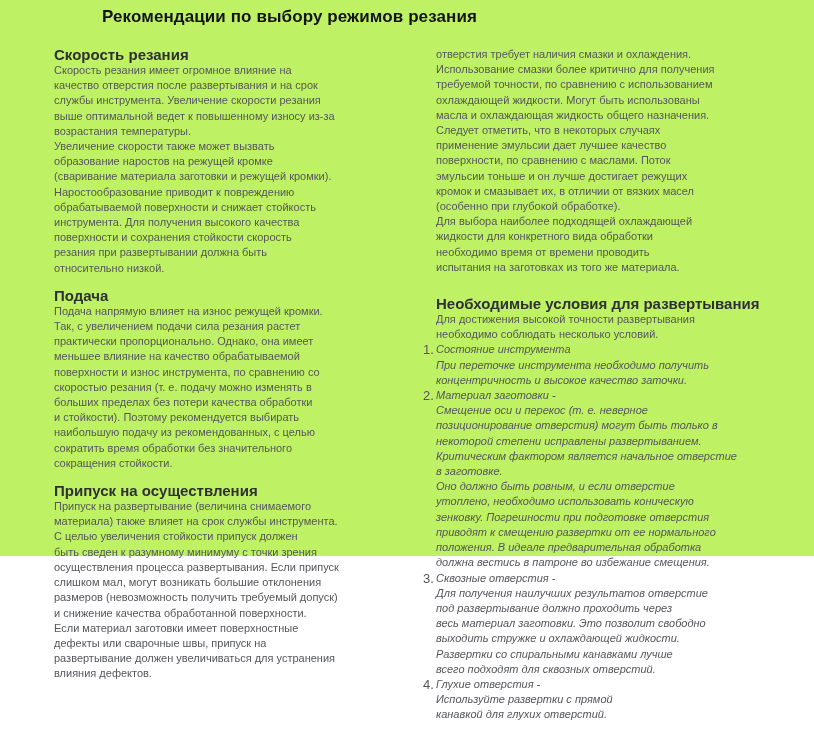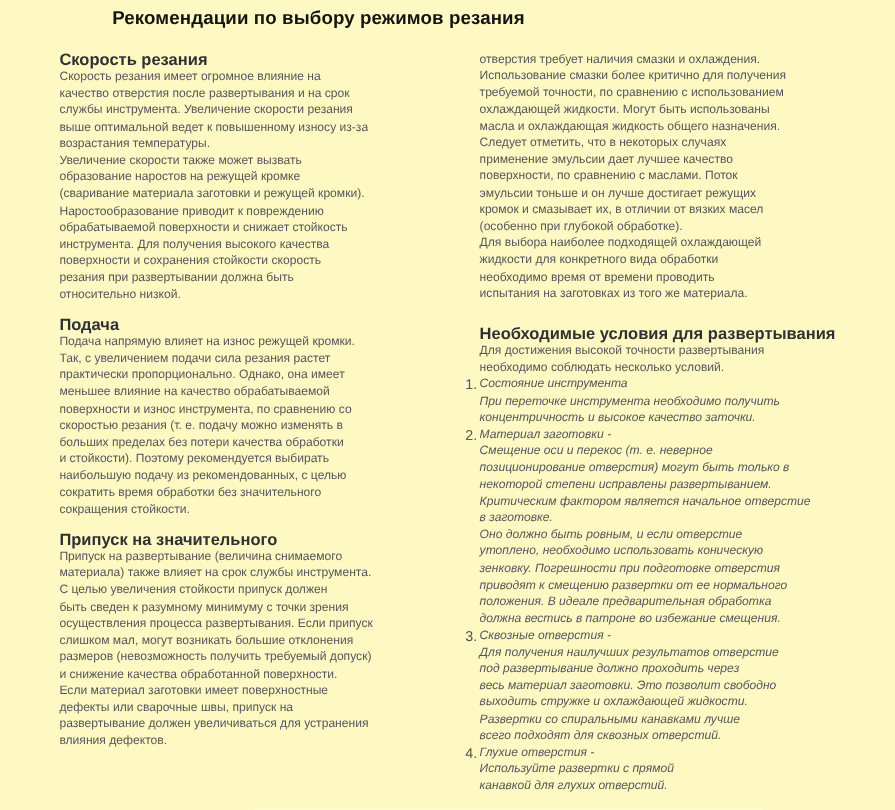--- a/index.html
+++ b/index.html
@@ -9,22 +9,22 @@
   }
   body {
     width: 814px;
     height: 736px;
     overflow: hidden;
     font-family: "Liberation Sans", sans-serif;
   }
   .page {
     position: relative;
     width: 814px;
-    height: 736px;
-    background: #fef9c3;
+    height: 556px;
+    background: #bef264;
   }
   .doc-title {
     position: absolute;
     left: 102px;
     top: 7px;
     margin: 0;
     font-size: 17px;
     line-height: 20px;
     font-weight: 700;
     color: #141414;
@@ -129,21 +129,21 @@
 поверхности и износ инструмента, по сравнению со
 скоростью резания (т. е. подачу можно изменять в
 больших пределах без потери качества обработки
 и стойкости). Поэтому рекомендуется выбирать
 наибольшую подачу из рекомендованных, с целью
 сократить время обработки без значительного
 сокращения стойкости.</p>
       </section>
 
       <section class="sec">
-        <h2 class="sec-heading">Припуск на значительного</h2>
+        <h2 class="sec-heading">Припуск на осуществления</h2>
         <p class="body-text">Припуск на развертывание (величина снимаемого
 материала) также влияет на срок службы инструмента.
 С целью увеличения стойкости припуск должен
 быть сведен к разумному минимуму с точки зрения
 осуществления процесса развертывания. Если припуск
 слишком мал, могут возникать большие отклонения
 размеров (невозможность получить требуемый допуск)
 и снижение качества обработанной поверхности.
 Если материал заготовки имеет поверхностные
 дефекты или сварочные швы, припуск на

